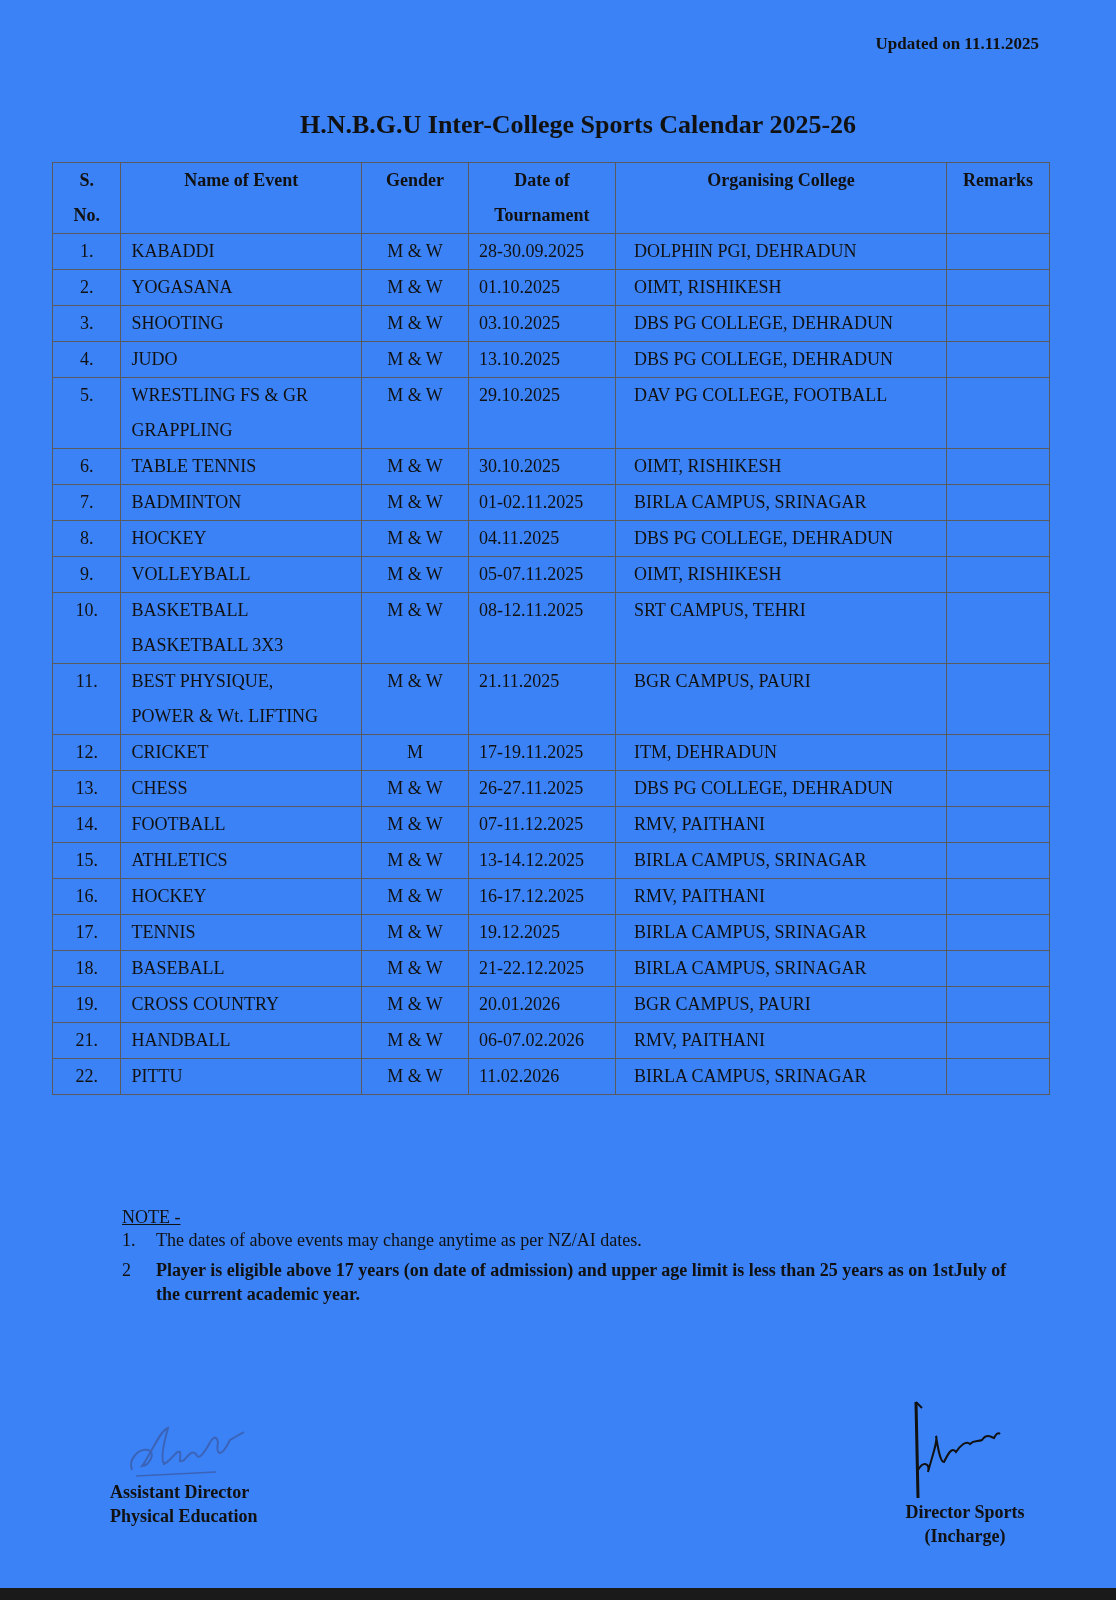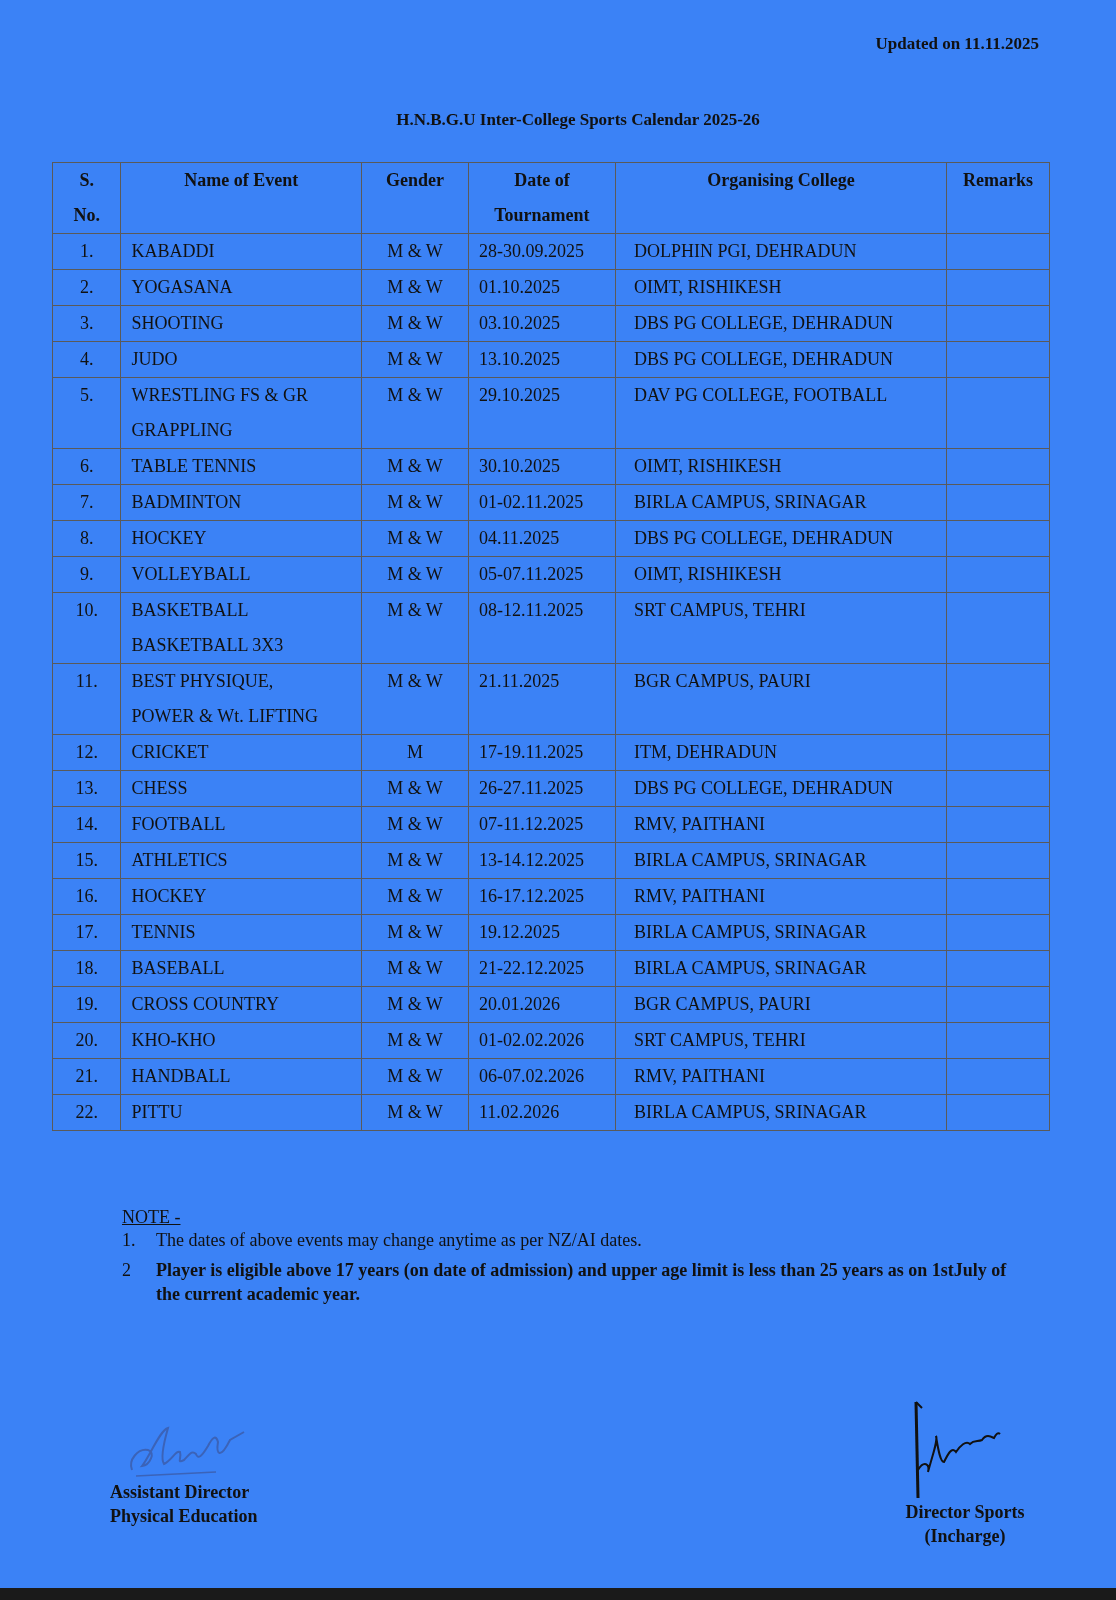--- a/index.html
+++ b/index.html
@@ -7,21 +7,21 @@
     width: 1116px; height: 1600px; position: relative; overflow: hidden;
     font-family: "Liberation Serif", "DejaVu Serif", serif; color: #111;
   }
   .page { position: absolute; left: 0; top: 0; width: 1116px; height: 1588px; background: #3b82f6; }
   .bottom-bar { position: absolute; left: 0; top: 1588px; width: 1116px; height: 12px; background: #1a1a1a; }
   .updated {
     position: absolute; top: 34px; right: 77px; font-weight: bold; font-size: 17px;
   }
   .title {
     position: absolute; top: 110px; left: 0; width: 1116px; text-align: center;
-    font-weight: bold; font-size: 17px; padding-left: 40px; box-sizing: border-box;
+    font-weight: bold; font-size: 26px; padding-left: 40px; box-sizing: border-box;
   }
   table.cal {
     position: absolute; left: 52px; top: 162px; width: 998px;
     border-collapse: collapse; font-size: 18px;
   }
   table.cal th, table.cal td {
     border: 1.5px solid #5a5a5a; vertical-align: top; line-height: 35px; padding: 0;
   }
   table.cal th { font-weight: bold; text-align: center; font-size: 18px; }
   table.cal td.sno { text-align: center; width: 67px; }
@@ -250,30 +250,20 @@
           <td class="sno">19.</td>
           <td class="event">
             <div>CROSS COUNTRY</div>
           </td>
           <td class="gender">M &amp; W</td>
           <td class="date">20.01.2026</td>
           <td class="college">BGR CAMPUS, PAURI</td>
           <td class="remarks"></td>
         </tr>
         <tr>
-          <td class="sno">20.</td>
-          <td class="event">
-            <div>KHO-KHO</div>
-          </td>
-          <td class="gender">M &amp; W</td>
-          <td class="date">01-02.02.2026</td>
-          <td class="college">SRT CAMPUS, TEHRI</td>
-          <td class="remarks"></td>
-        </tr>
-        <tr>
           <td class="sno">21.</td>
           <td class="event">
             <div>HANDBALL</div>
           </td>
           <td class="gender">M &amp; W</td>
           <td class="date">06-07.02.2026</td>
           <td class="college">RMV, PAITHANI</td>
           <td class="remarks"></td>
         </tr>
         <tr>

